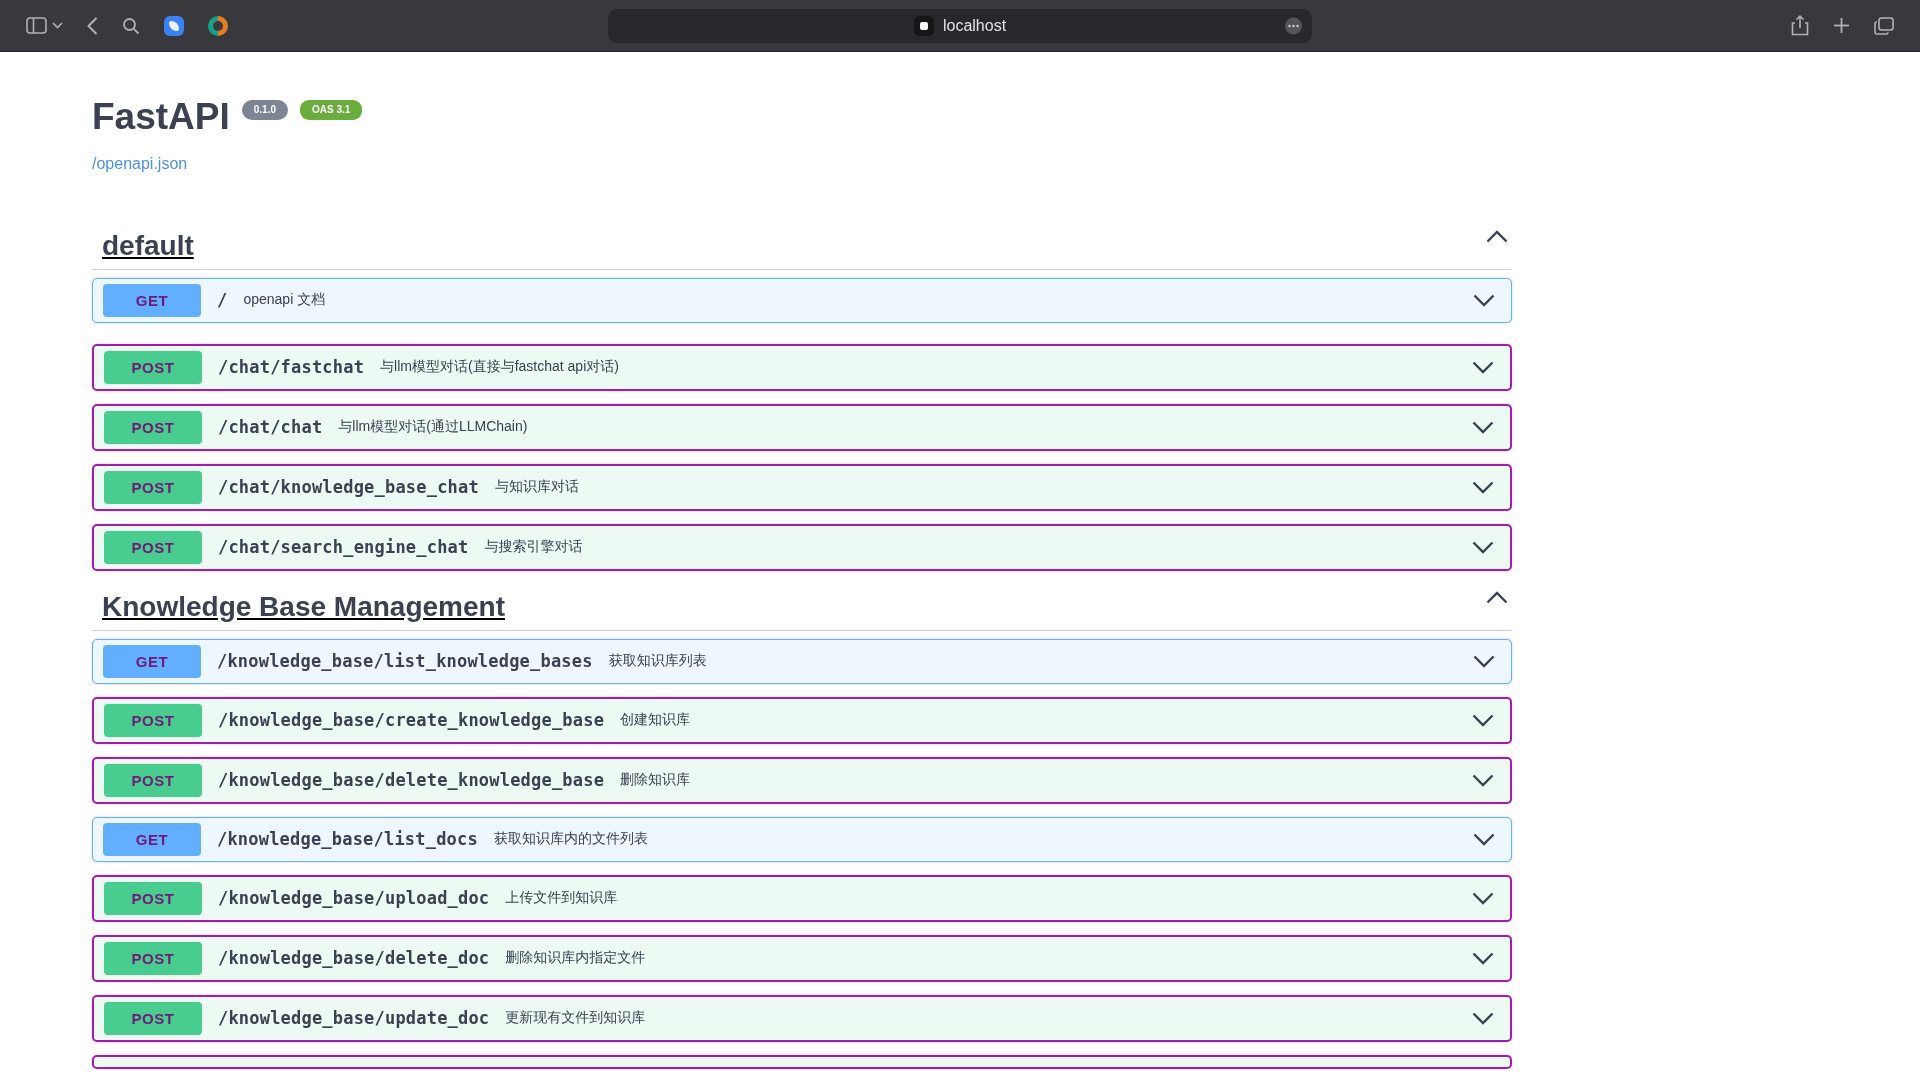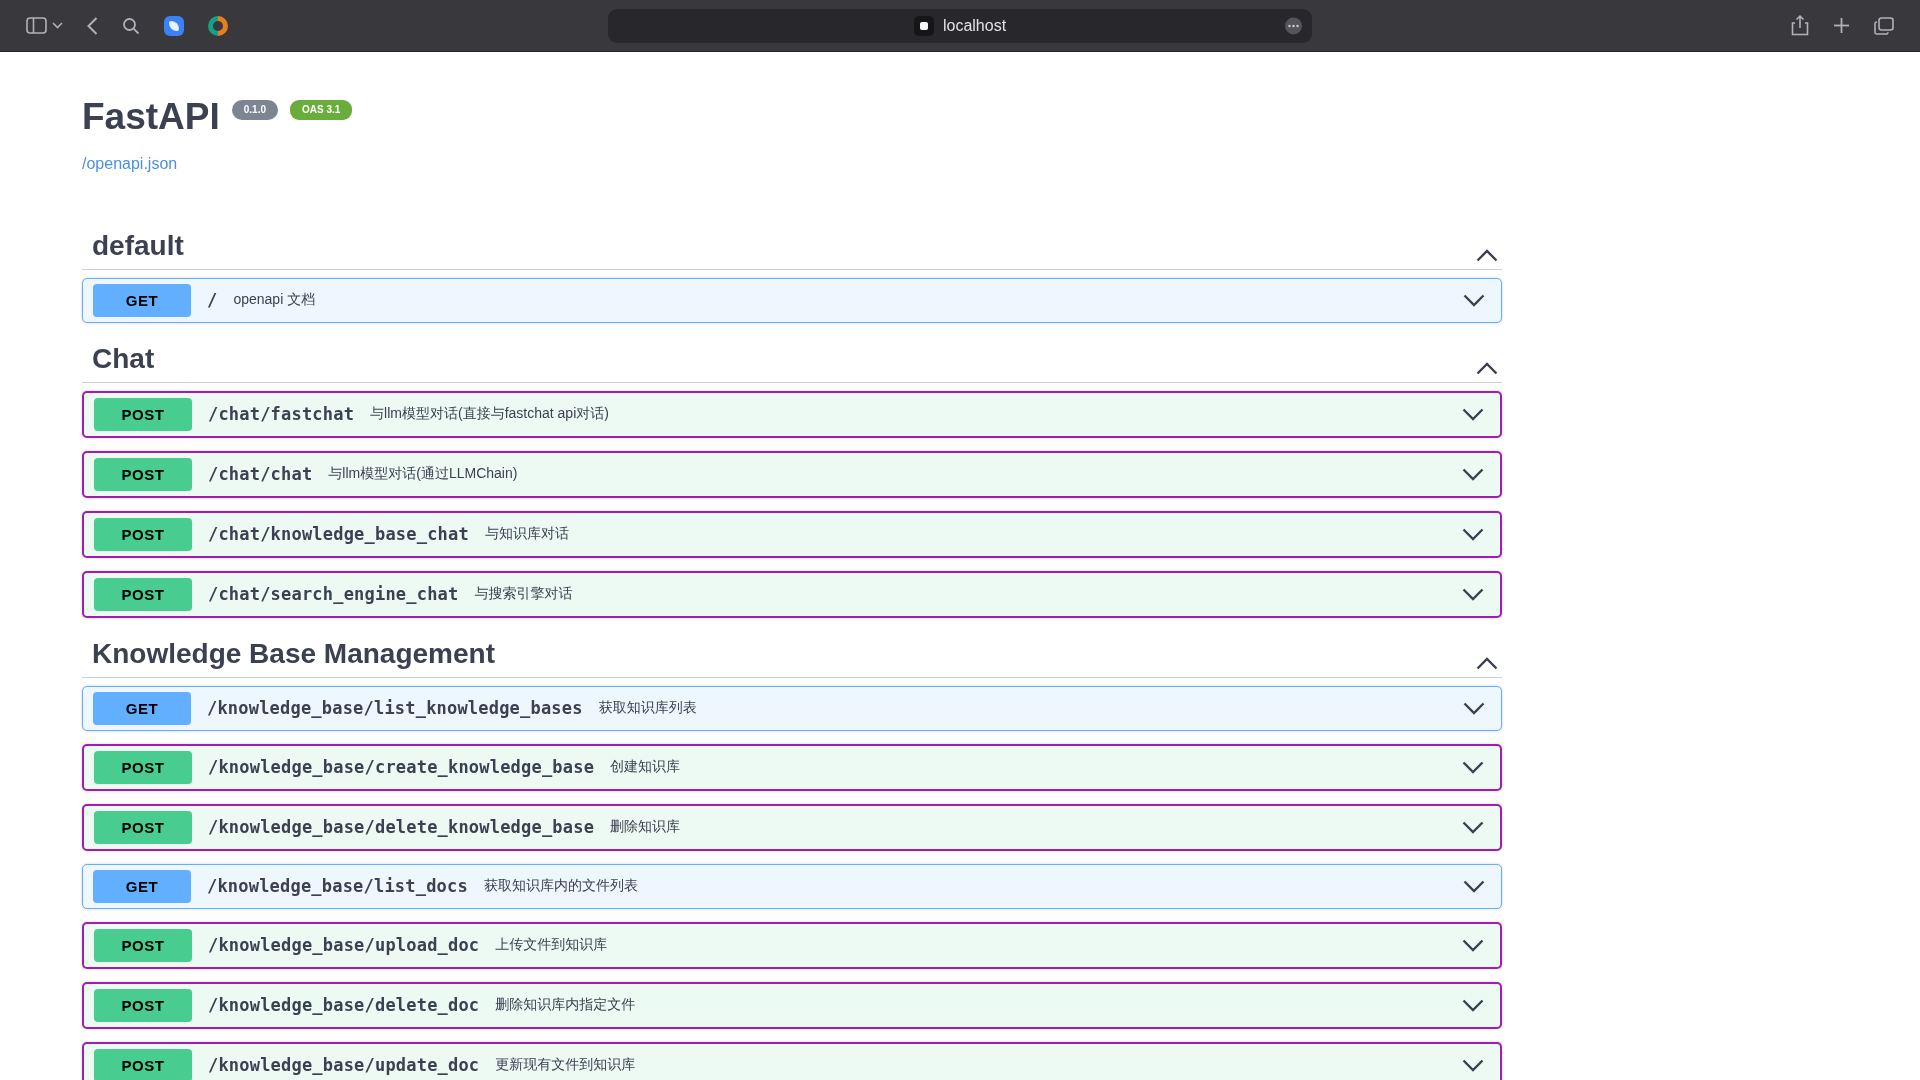--- a/index.html
+++ b/index.html
@@ -26,48 +26,48 @@
   .pill-more { position:absolute; right:9px; top:50%; transform:translateY(-50%); }
   .ext-icon { width:20px; height:20px; border-radius:6px; }
   .ext-blue { background:#3b82f6; position:relative; }
   .ext-blue::after { content:""; position:absolute; left:5px; top:5px; width:10px; height:10px;
     background:#e8f1ff; border-radius:2px 8px 2px 8px; }
   .ext-ring { width:20px; height:20px; border-radius:50%;
     background:conic-gradient(#e67e22 0 50%, #16a085 50% 100%); position:relative; }
   .ext-ring::after { content:""; position:absolute; inset:5px; background:#39383d; border-radius:50%; }
 
   
-  .page { position:absolute; top:52px; left:0; width:1584px; bottom:0;
+  .page { position:absolute; top:52px; left:10px; width:1584px; bottom:0;
     background:#fff; overflow:hidden; }
   .wrapper { width:1420px; margin:0 auto; }
 
   .info-block { padding-top:44px; }
   .api-title { display:flex; align-items:flex-start; gap:12px;
     font-size:37px; font-weight:bold; color:#3b4151; line-height:1.15; }
   .stamp { display:inline-block; font-size:10px; font-weight:bold; color:#fff;
     border-radius:50px; padding:4px 12px; margin-top:4px; }
   .stamp-version { background:#7d8492; }
   .stamp-oas { background:#6aad3d;border-radius:9px; }
   .spec-link { display:inline-block; margin-top:16px; color:#4990e2;
     font-size:16px; text-decoration:none; cursor:pointer; }
 
   .sections { margin-top:50px; }
-  .section-header { display:flex; align-items:flex-end; justify-content:space-between;
+  .section-header { display:flex; align-items:flex-start; justify-content:space-between;
     padding:7px 4px 7px 10px; border-bottom:1px solid rgba(59,65,81,.25);
-    cursor:pointer; }
+    cursor:pointer;text-decoration:underline; }
   .section-title { font-size:28px; font-weight:bold; color:#3b4151; }
   .collapse-arrow { color:#3b4151; display:flex; }
   .section-ops { padding-top:8px; margin-bottom:12px; }
 
   .op { display:flex; align-items:center; padding:5px 10px; margin-bottom:13px;
     border-radius:5px; box-shadow:0 0 3px rgba(0,0,0,.19); cursor:pointer; }
   .op.get  { background:#eef6fe; border:1px solid #61affe; }
   .op.post { background:#edfaf3; border:2px solid #a21caf; }
   .badge { min-width:98px; text-align:center; padding:8px 0; border-radius:4px;
-    color:#000000; font-weight:bold; font-size:15px; letter-spacing:.5px; }
+    color:#701a75; font-weight:bold; font-size:15px; letter-spacing:.5px; }
   .op.get  .badge { background:#61affe; }
   .op.post .badge { background:#49cc90; }
   .path { margin-left:16px; font-family:"DejaVu Sans Mono", monospace;
     font-weight:bold; font-size:17px; color:#3b4151; letter-spacing:.2px; }
   .desc { margin-left:16px; font-size:14px; color:#3b4151; }
   .op-arrow { margin-left:auto; color:#3b4151; display:flex; padding-right:6px; }
 </style>
 </head>
 <body>
 
@@ -173,28 +173,20 @@
     <span class="op-arrow">
       <svg width="22" height="13" viewBox="0 0 22 13" fill="none" stroke="currentColor" stroke-width="2.4">
         <polyline points="1.5,1.5 11,11 20.5,1.5"></polyline>
       </svg>
     </span>
   </div>
 </div>
   </div>
 
   <div class="section">
-    <div class="section-header">
-      <span class="section-title">Chat</span>
-      <span class="collapse-arrow">
-        <svg width="22" height="13" viewBox="0 0 22 13" fill="none" stroke="currentColor" stroke-width="2.4">
-          <polyline points="1.5,11.5 11,2 20.5,11.5"></polyline>
-        </svg>
-      </span>
-    </div>
     <div class="section-ops">
   <div class="op post">
     <span class="badge">POST</span>
     <span class="path">/chat/fastchat</span>
     <span class="desc">与llm模型对话(直接与fastchat api对话)</span>
     <span class="op-arrow">
       <svg width="22" height="13" viewBox="0 0 22 13" fill="none" stroke="currentColor" stroke-width="2.4">
         <polyline points="1.5,1.5 11,11 20.5,1.5"></polyline>
       </svg>
     </span>

